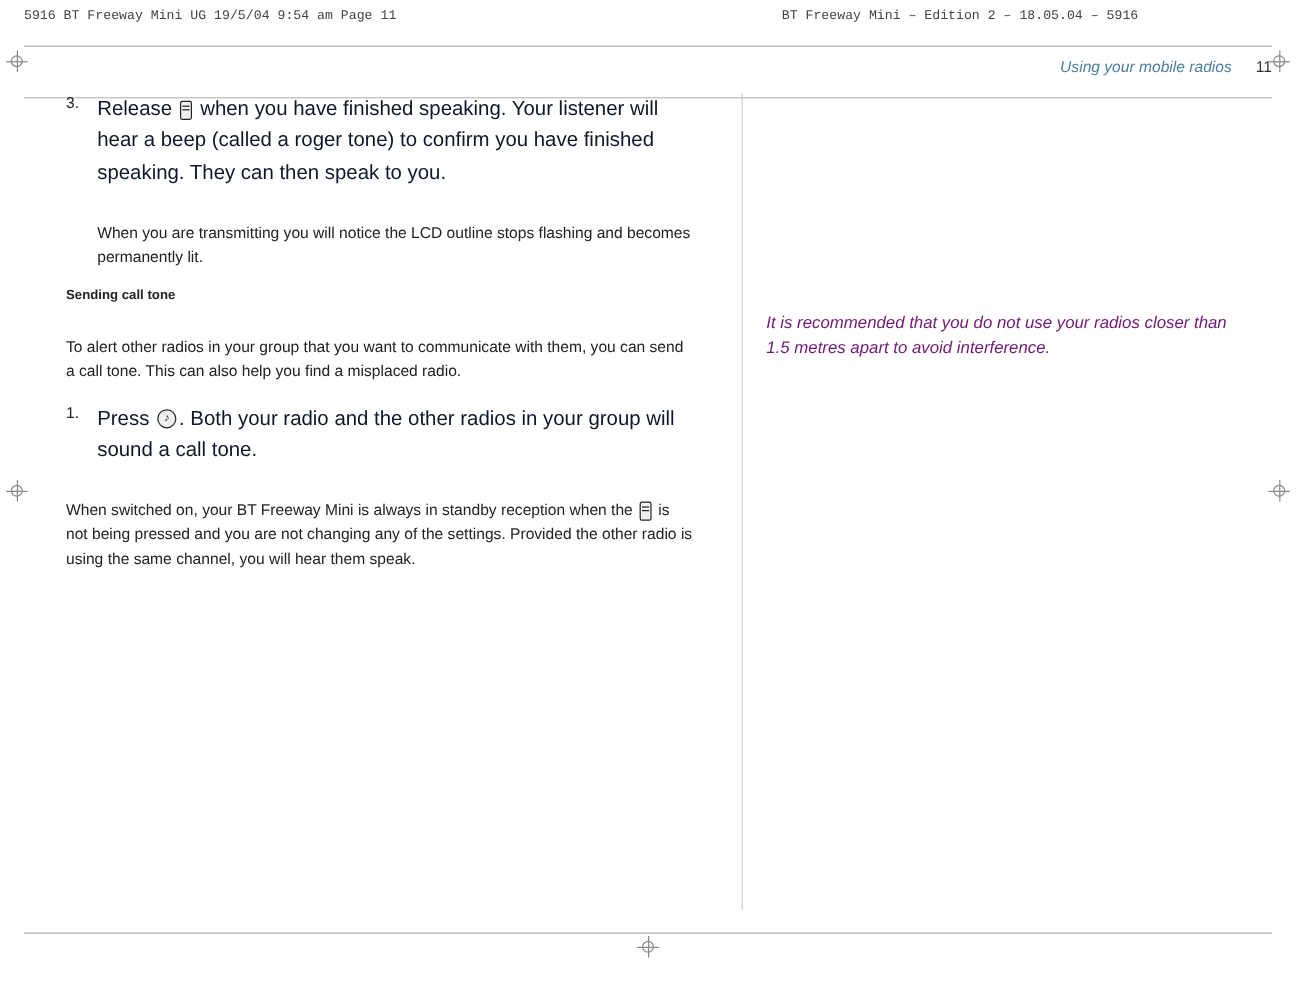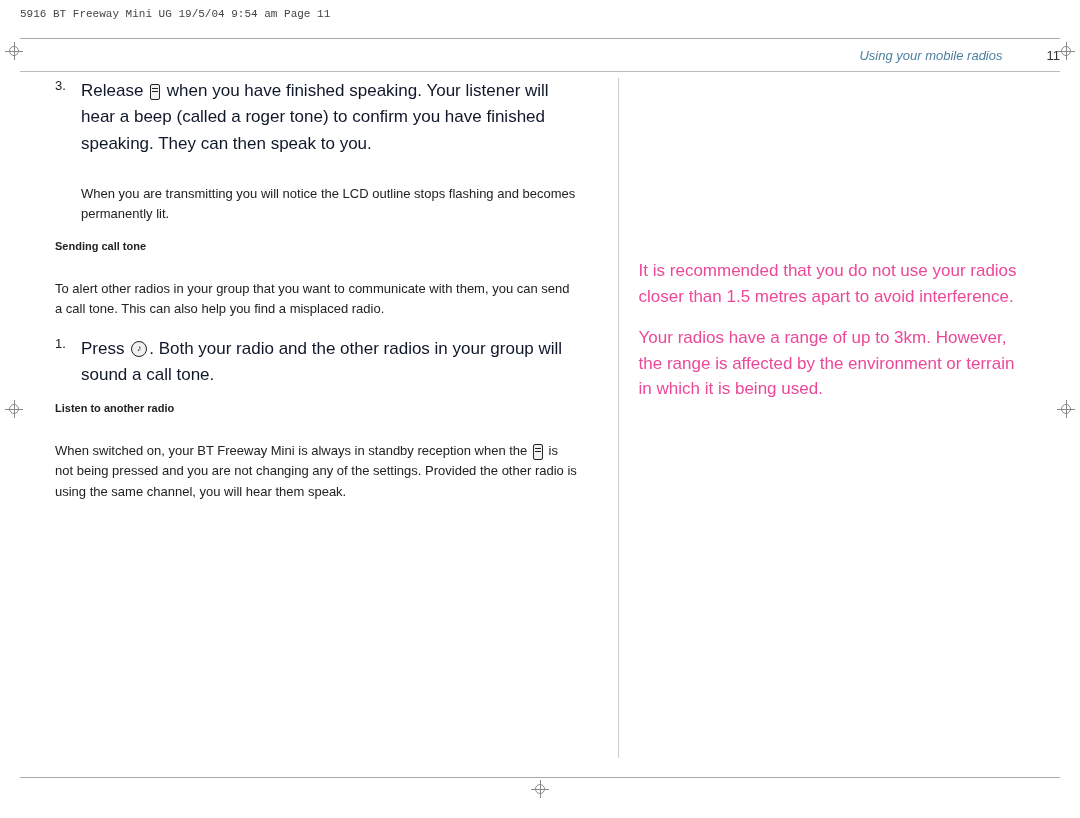--- a/index.html
+++ b/index.html
@@ -57,23 +57,22 @@
 
     
     .page-header {
       position: absolute;
       top: 48px;
       left: 20px;
       right: 20px;
       display: flex;
       justify-content: flex-end;
       align-items: flex-start;
-      padding-bottom: 8px;
+      padding-bottom: 18px;
       border-bottom: 1px solid #bbb;
-      gap: 24px;
     }
 
     .page-header-title {
       color: #4a7fa0;
       font-size: 13px;
       font-style: italic;
       margin-right: 20px;
     }
 
     .page-header-number {
@@ -192,24 +191,25 @@
       position: absolute;
       top: 50%;
       left: 50%;
       transform: translate(-50%, -50%);
       font-size: 9px;
       color: #222;
     }
 
     
     .sidebar-note {
-      font-size: 17px;
+      font-size: 14px;
       line-height: 1.5;
-      color: #ec4899;
+      color: #701a75;
       margin-bottom: 16px;
+      font-style: italic;
     }
 
     
     .crossmark {
       position: absolute;
       width: 18px;
       height: 18px;
     }
 
     .crossmark::before, .crossmark::after {
@@ -258,20 +258,21 @@
     }
 
   </style>
 </head>
 <body>
 
 <div class="page-container">
 
   <div class="print-bar">
     <span class="print-bar-left">5916 BT Freeway Mini UG  19/5/04  9:54 am  Page 11</span>
+    <span class="print-bar-center">BT Freeway Mini – Edition 2 – 18.05.04 – 5916</span>
   </div>
 
   <div class="top-rule"></div>
 
   <div class="page-header">
     <span class="page-header-title">Using your mobile radios</span>
     <span class="page-header-number">11</span>
   </div>
 
   <div class="crossmark cm-top-left">
@@ -309,32 +310,30 @@
 
       <div class="para">To alert other radios in your group that you want to communicate with them, you can send a call tone. This can also help you find a misplaced radio.</div>
 
       <div class="numbered-item">
         <span class="num">1.</span>
         <div class="item-content">
           <span>Press </span><span class="call-icon"></span><span>. Both your radio and the other radios in your group will sound a call tone.</span>
         </div>
       </div>
 
-      <div class="section-heading">Listen to another radio</div>
 
       <div class="para">
         <span>When switched on, your BT Freeway Mini is always in standby reception when the </span><span class="ptt-icon"></span><span> is not being pressed and you are not changing any of the settings. Provided the other radio is using the same channel, you will hear them speak.</span>
       </div>
 
     </div>
 
     <div class="right-column">
 
       <p class="sidebar-note">It is recommended that you do not use your radios closer than 1.5 metres apart to avoid interference.</p>
-      <p class="sidebar-note">Your radios have a range of up to 3km. However, the range is affected by the environment or terrain in which it is being used.</p>
 
     </div>
 
   </div>
 
   <div class="bottom-rule"></div>
 
 </div>
 
 </body></html>

